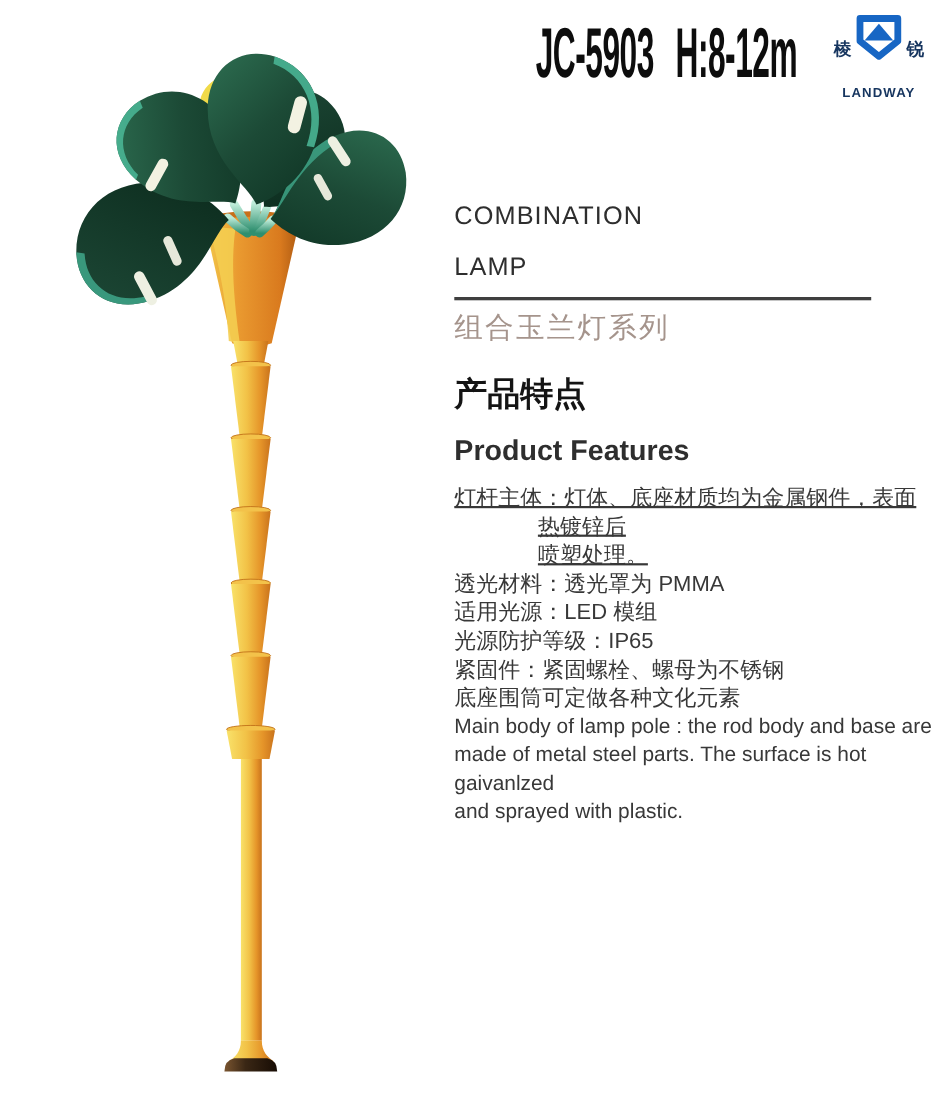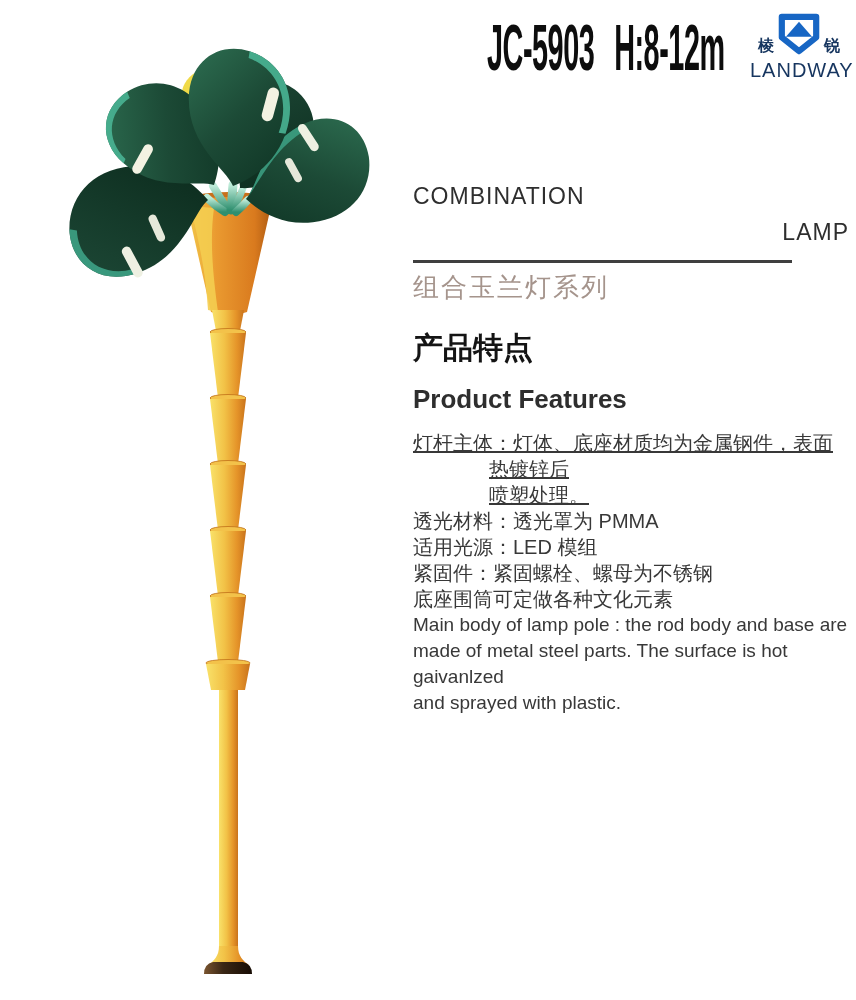--- a/index.html
+++ b/index.html
@@ -20,25 +20,25 @@
   
   .model-title{
     position:absolute;left:487px;top:16px;white-space:nowrap;
     font-size:64px;font-weight:700;color:#0d0d0d;letter-spacing:-1px;
     transform:scaleX(0.45);transform-origin:left top;line-height:64px;
   }
   .model-title .gap{display:inline-block;width:44px;}
   .logo{position:absolute;left:750px;top:12px;width:98px;text-align:center;}
   .logo-row{display:flex;align-items:flex-end;justify-content:center;gap:3px;}
   .logo-cn{font-size:16px;font-weight:700;color:var(--brand-navy);line-height:18px;padding-bottom:1px;}
-  .logo-wordmark{font-size:20px;font-weight:400;color:var(--brand-navy);letter-spacing:1px;margin-top:3px;}
+  .logo-wordmark{font-size:12px;font-weight:700;color:var(--brand-navy);letter-spacing:1px;margin-top:21px;}
   
   .content{position:absolute;left:413px;top:178px;width:436px;}
   .title-line{font-size:23px;line-height:36px;font-weight:300;color:var(--title-ink);letter-spacing:1px;}
-  .title-line.second{text-align:right;}
+  .title-line.second{margin-top:10px;}
   .rule{width:379px;height:3px;background:var(--rule-ink);margin-top:10px;}
   .subtitle{margin-top:7px;font-size:26px;color:var(--subtitle-taupe);letter-spacing:2px;}
   .desc{margin-top:17px;font-size:20px;line-height:31px;color:var(--body-ink);white-space:pre-line;}
   .feat-head-cn{margin-top:23px;font-size:30px;font-weight:600;color:#141414;}
   .feat-head-en{margin-top:15px;font-size:26px;font-weight:700;color:var(--title-ink);}
   .features-cn{margin-top:15px;}
   .feat{font-size:20px;line-height:26px;color:var(--body-ink);white-space:pre-line;}
   .feat.hanging{padding-left:76px;text-indent:-76px;text-decoration:underline;}
   .features-en{margin-top:0;}
   .feat-en{font-size:19px;line-height:26px;color:var(--body-ink);white-space:pre-line;}
@@ -195,20 +195,21 @@
 
 
   <div class="feat-head-cn">产品特点</div>
   <div class="feat-head-en">Product Features</div>
 
   <div class="features-cn">
     <div class="feat hanging">灯杆主体：灯体、底座材质均为金属钢件，表面热镀锌后
 喷塑处理。</div>
     <div class="feat">透光材料：透光罩为 PMMA</div>
     <div class="feat">适用光源：LED 模组</div>
+    <div class="feat">光源防护等级：IP65</div>
     <div class="feat">紧固件：紧固螺栓、螺母为不锈钢</div>
     <div class="feat">底座围筒可定做各种文化元素</div>
   </div>
 
   <div class="features-en">
     <div class="feat-en">Main body of lamp pole : the rod body and base are
 made of metal steel parts. The surface is hot gaivanlzed
 and sprayed with plastic.</div>
 
   </div>

